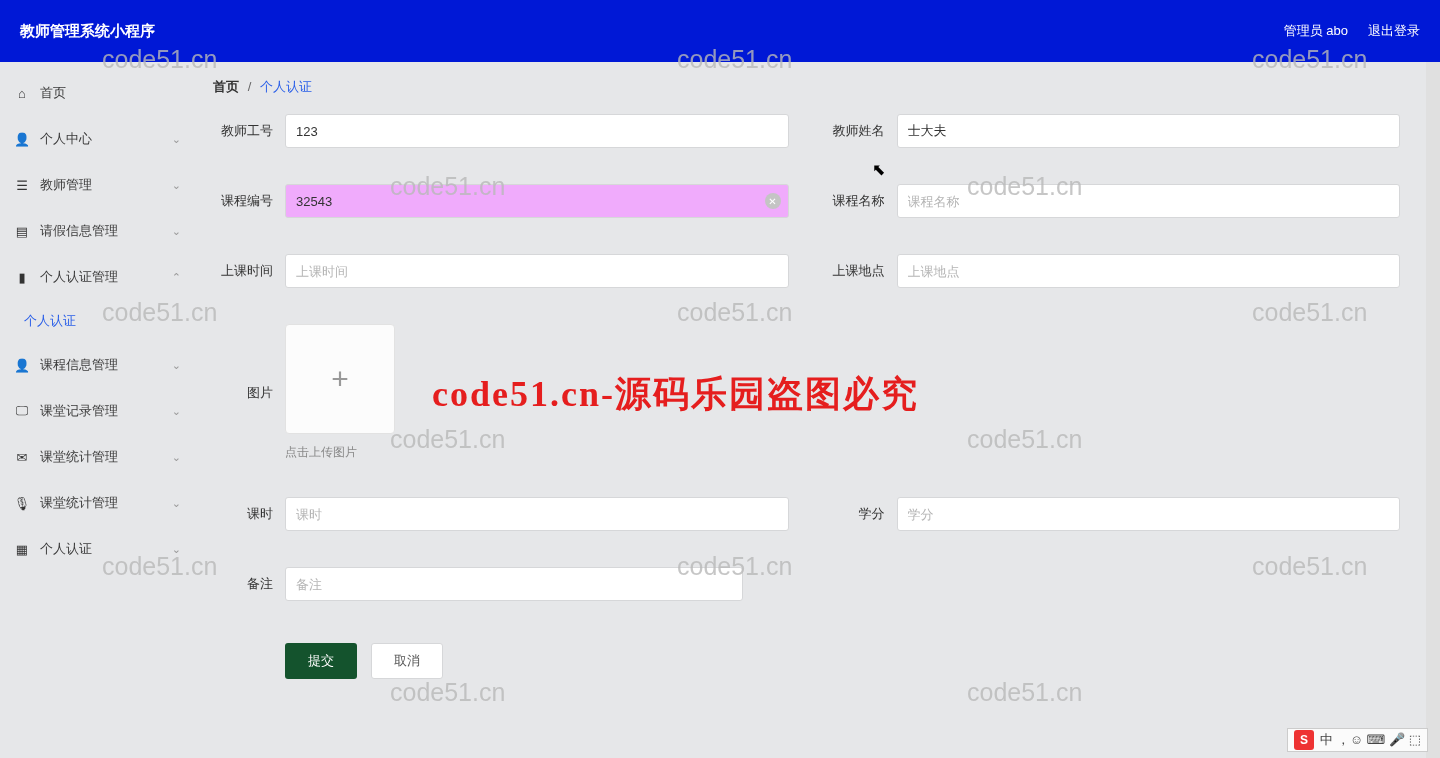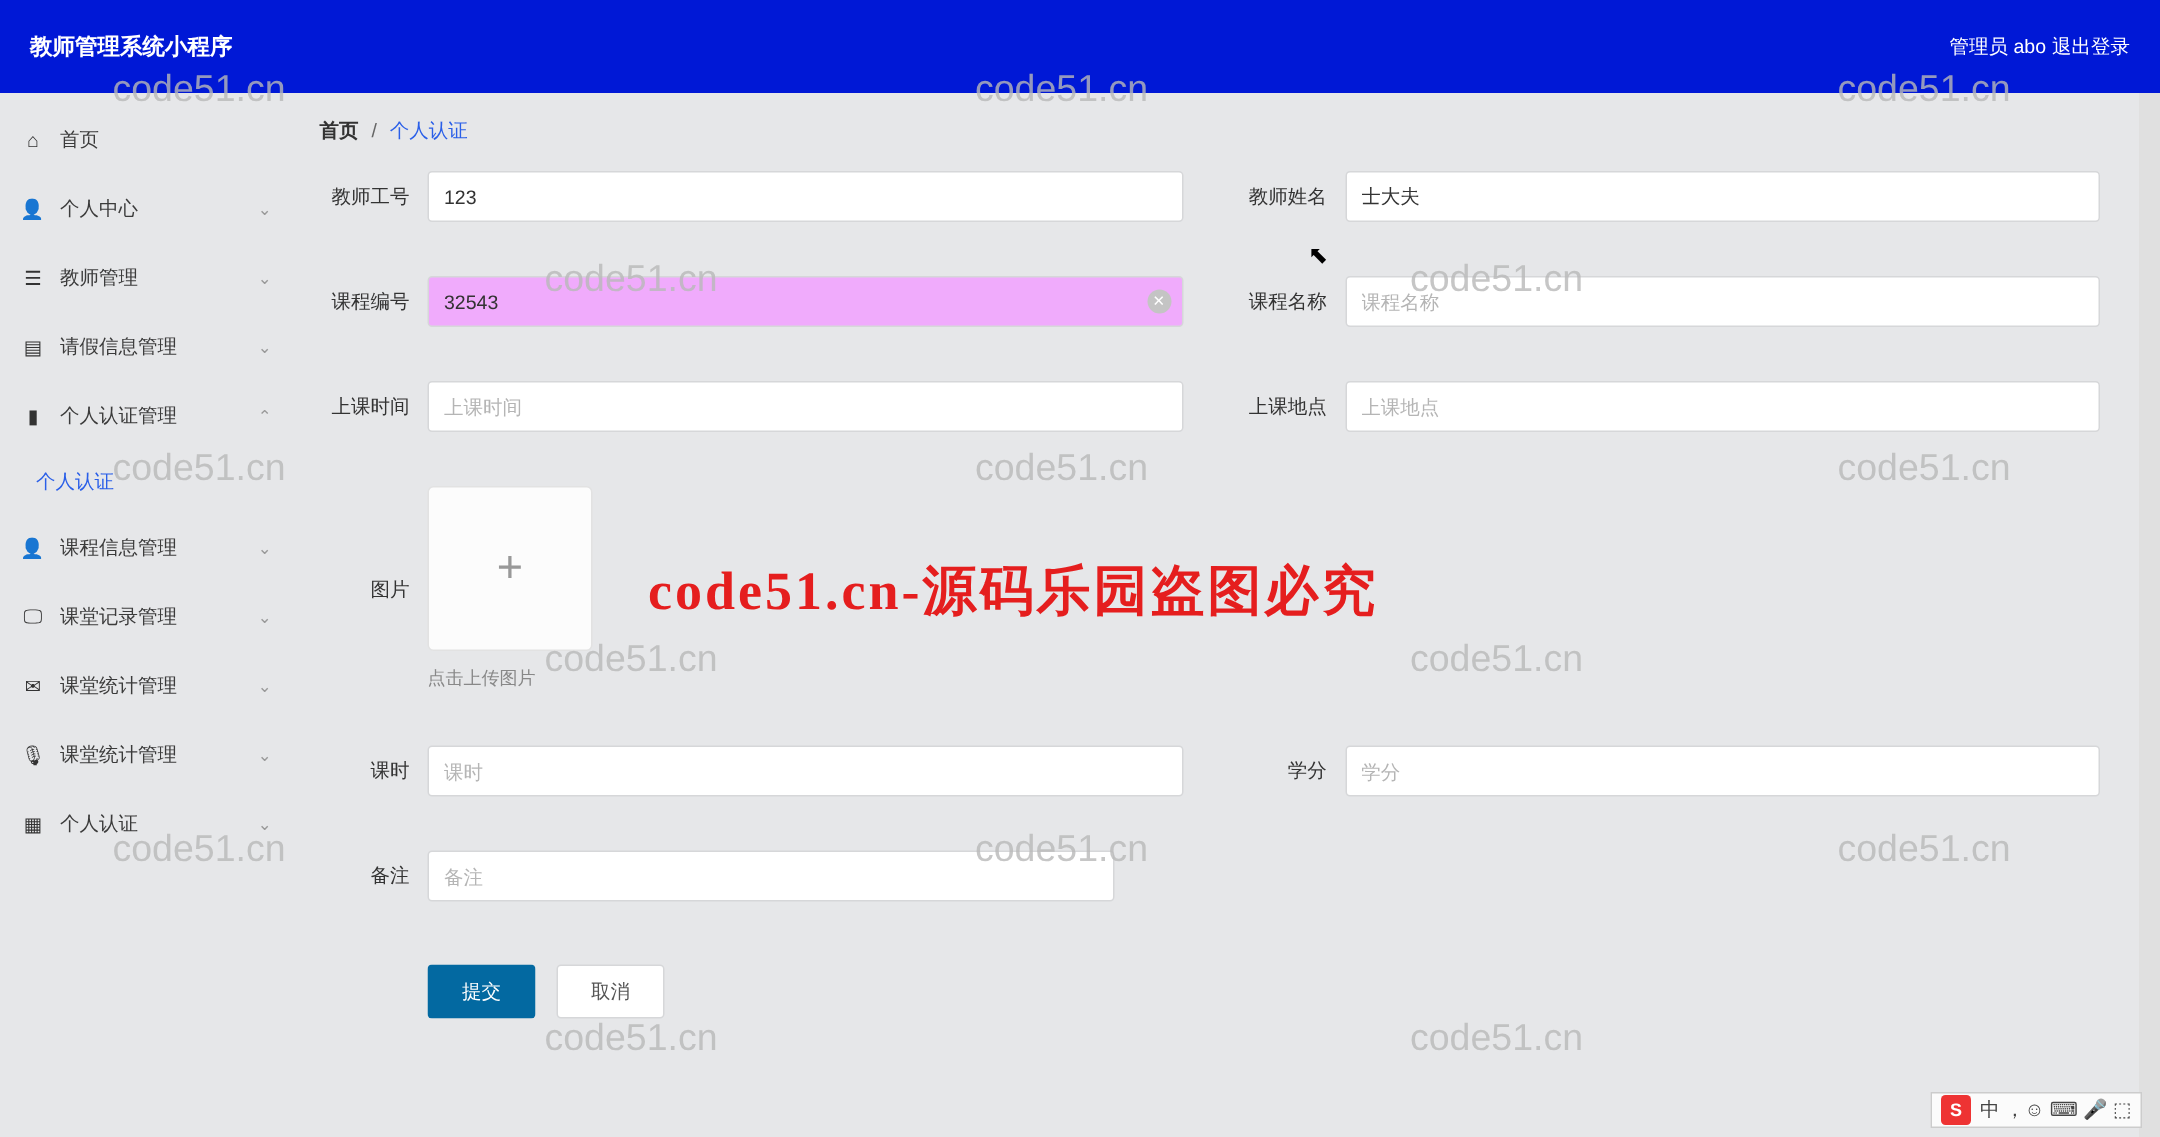--- a/index.html
+++ b/index.html
@@ -16,21 +16,21 @@
   .header {
     background: #0018d6;
     height: 62px;
     display: flex;
     align-items: center;
     justify-content: space-between;
     padding: 2px 20px;
     color: #fff;
   }
   .header .app-title { font-size: 15px; font-weight: bold; }
-  .header .right { display: flex; gap: 4px; font-size: 13px; text-align: center; }
+  .header .right { display: flex; gap: 20px; font-size: 13px; text-align: center; }
   .header .right span { cursor: pointer; }
 
   .body-area {
     display: flex;
     height: calc(100% - 62px);
   }
 
   .sidebar {
     width: 195px;
     background: #e6e7e9;
@@ -146,33 +146,34 @@
   }
   .btn {
     height: 36px;
     padding: 0 22px;
     border-radius: 3px;
     font-size: 13px;
     cursor:pointer;
     display:flex; align-items:center; justify-content:center;
     border:1px solid transparent;
   }
-  .btn-primary { background:#0369a1; color:#fff; }
+  .btn-primary { background:#14532d; color:#fff; }
   .btn-default { background:#fff; color:#555; border-color:#d6d7d9; }
 
   
   .watermark {
     position: absolute;
     color: #b9b9b9;
     font-size: 25px;
     font-family: Arial, sans-serif;
     pointer-events: none;
     user-select: none;
     opacity: 0.8;
     z-index: 5;
+    margin-left: 27px;
   }
   .watermark-big {
     position: absolute;
     color: #e51e1e;
     font-size: 36px;
     font-weight: bold;
     font-family: "SimSun", serif;
     pointer-events: none;
     z-index: 6;
     letter-spacing: 2px;

